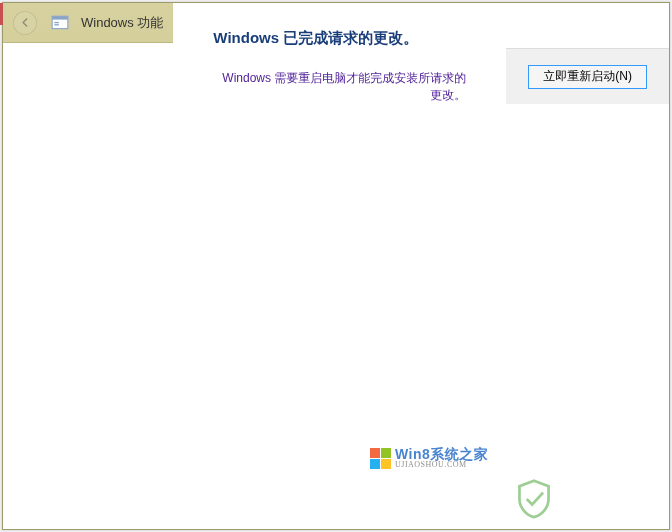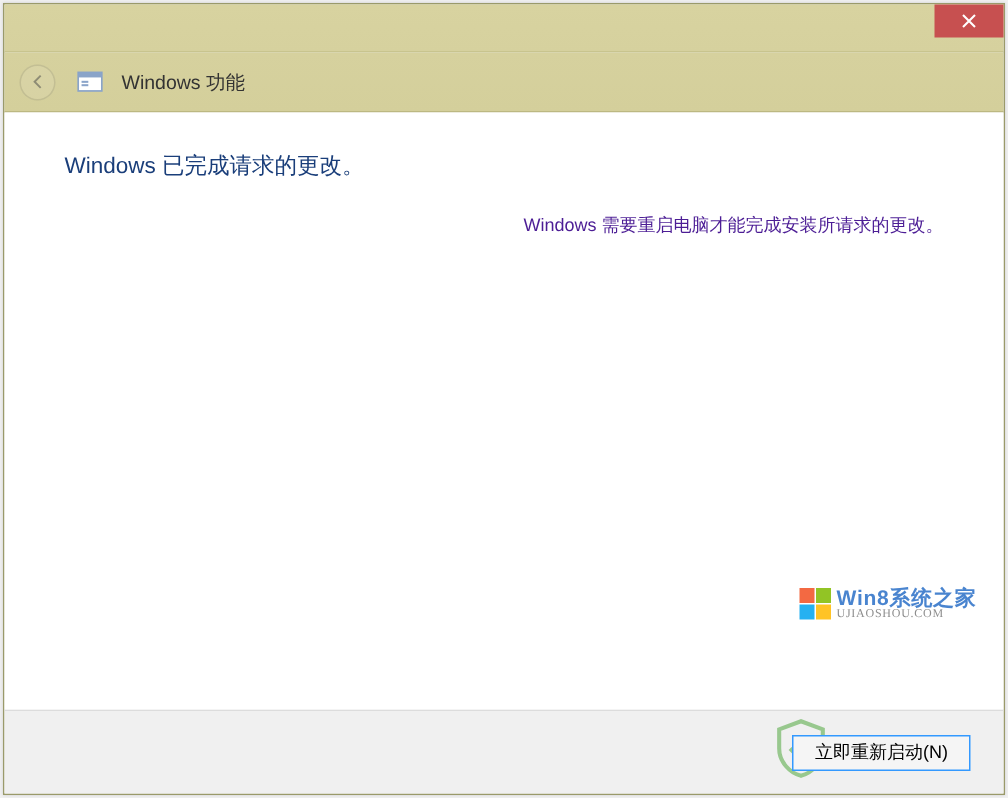--- a/index.html
+++ b/index.html
@@ -6,21 +6,21 @@
     body {
       width: 672px; height: 532px;
       font-family: "Microsoft YaHei", "Segoe UI", sans-serif;
       background: #f0f0f0;
       position: relative; overflow: hidden;
     }
     .window {
       position: absolute; top: 2px; left: 2px; right: 2px; bottom: 2px;
       border: 1px solid #9a9a6a;
       background: #fff;
-      display: flex; flex-direction: column;
+      display: flex; flex-direction: row;
       box-shadow: 0 0 2px rgba(0,0,0,.15);
     }
     .titlebar {
       height: 32px;
       background: linear-gradient(#d8d3a0, #d6d19e);
       border-bottom: 1px solid #c8c48e;
       display: flex; align-items: center;
       position: relative;
     }
     .close-btn {
@@ -57,34 +57,34 @@
       font-size: 13px; color: #333; margin-left: 4px;
     }
     .content {
       flex: 1; background: #fff;
       padding: 26px 40px 0 40px;
       position: relative;
     }
     .main-heading {
       font-size: 15px;
       color: #1a3e7a;
-      font-weight: normal;
+      font-weight: bold;
       margin-bottom: 22px;
     }
     .body-text {
       font-size: 12px;
       color: #4c1d95;
       text-align: right;
     }
     .footer {
       height: 56px;
       background: #f0f0f0;
       border-top: 1px solid #dcdcdc;
       display: flex; align-items: center; justify-content: flex-end;
-      padding: 0 22px; gap: 8px;
+      padding: 0 22px; gap: 8px; margin-top: 45px;
     }
     .btn {
       min-width: 96px; height: 24px;
       padding: 0 14px;
       font-size: 12px;
       font-family: inherit;
       background: #f5f5f5;
       border: 1px solid #adadad;
       cursor: pointer;
       display: flex; align-items: center; justify-content: center;

